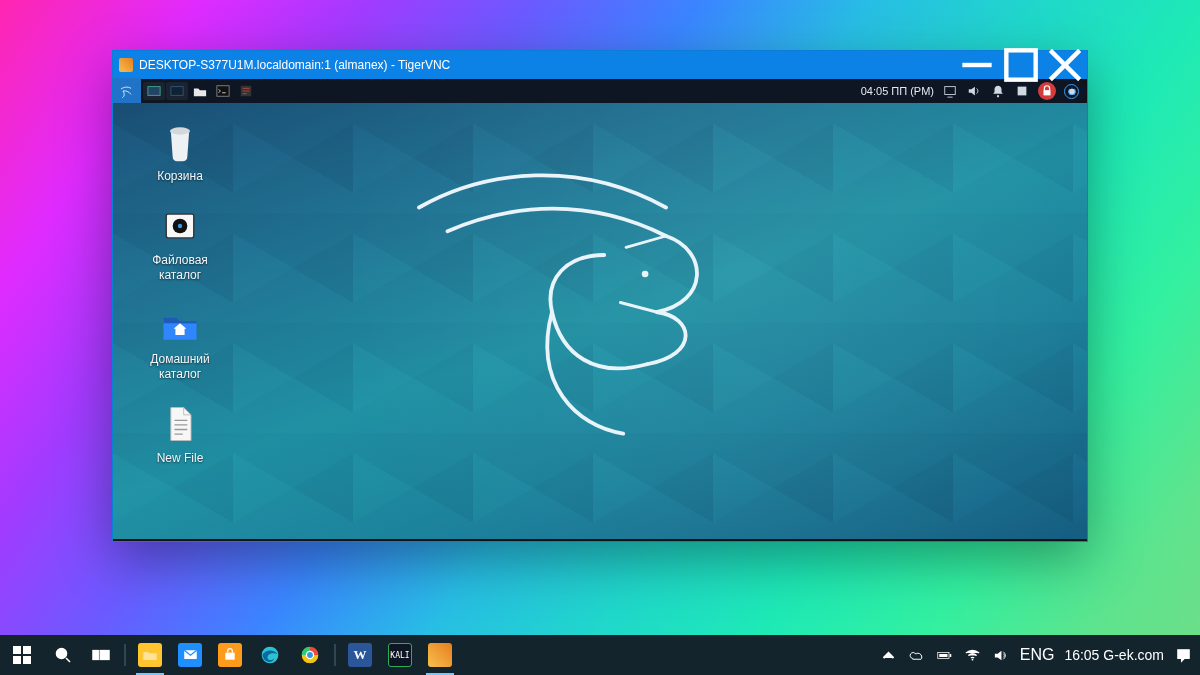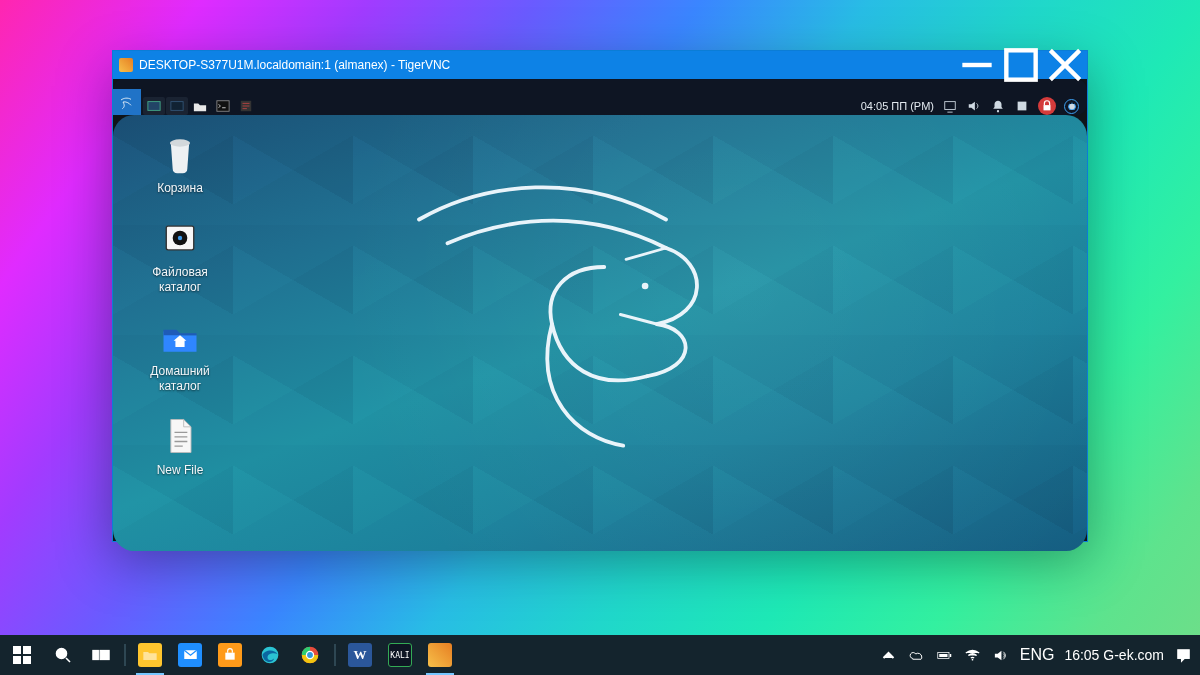--- a/index.html
+++ b/index.html
@@ -30,22 +30,22 @@
 .vnc-titlebar .t-icon { width: 14px; height: 14px; margin-right: 6px;
   background: linear-gradient(45deg,#f7c04a,#e67e22); border-radius: 2px; }
 .vnc-titlebar .title { flex: 0 0 auto; }
 .vnc-titlebar .spacer { flex: 1; }
 .vnc-ctrl { width: 44px; height: 28px; display:flex; align-items:center; justify-content:center;
   color:#fff; font-size:12px; }
 .vnc-ctrl svg{ stroke:#fff; stroke-width:1.2; fill:none; }
 
 
 .kali-panel {
-  height: 36px; background:#0e1523;
-  display:flex; align-items:flex-end; color:#d5dde5; font-size:11px;border-radius:11px;
+  height: 24px; background:#0e1523;
+  display:flex; align-items:center; color:#d5dde5; font-size:11px;border-radius:11px;
 }
 .panel-btn { height:26px; display:flex; align-items:center; justify-content:center;
   padding:0 4px; }
 .panel-btn.kali-logo{ background:#2073c7; width:28px;}
 .kali-logo svg{ width:16px; height:16px; }
 .panel-icons { display:flex; gap:1px; margin-left:2px;}
 .picon { width:22px; height:18px; display:flex; align-items:center; justify-content:center;
  border-radius:2px;}
 .picon svg{ width:14px; height:14px; }
 .ws{ background:#1a2332;}
@@ -58,21 +58,20 @@
 .power svg{width:8px;height:8px;}
 .clock{font-size:11px;color:#e2e9ef;}
 
 
 .kali-desktop{
   position:relative; width:100%; height:calc(100% - 54px);
   background:
     radial-gradient(circle at 65% 40%, rgba(255,255,255,.05), transparent 60%),
     linear-gradient(160deg,#1a4d73 0%, #1f6e8f 25%, #1f8ea1 50%, #1b7e99 70%, #145a7e 100%);
   overflow:hidden;
-  border-radius:21px;
 }
 
 .polytex{ position:absolute; inset:0; opacity:.22;
   background:
     linear-gradient(30deg, rgba(255,255,255,.25) 0 50%, transparent 50% 100%),
     linear-gradient(-30deg, rgba(0,0,0,.15) 0 50%, transparent 50% 100%);
   background-size: 120px 110px, 120px 110px;
   mix-blend-mode: overlay;
 }
 .dragon{ position:absolute; left:47%; top:44%; transform:translate(-50%,-50%);}

